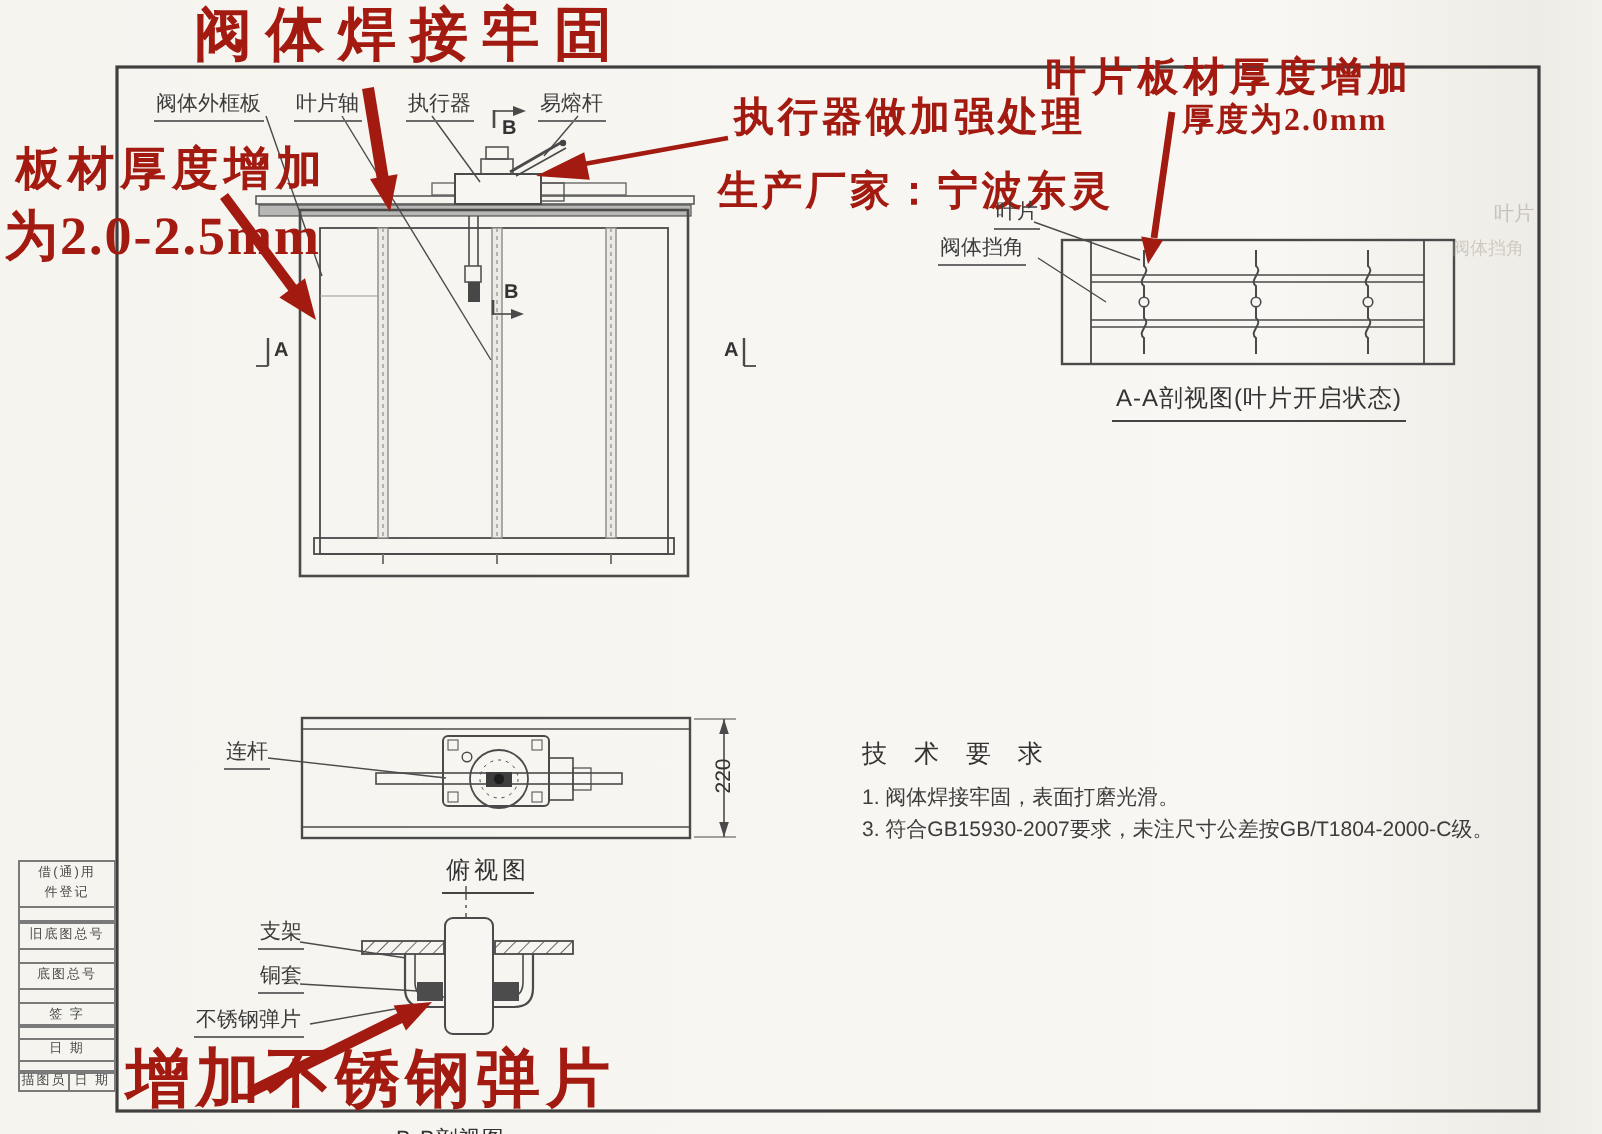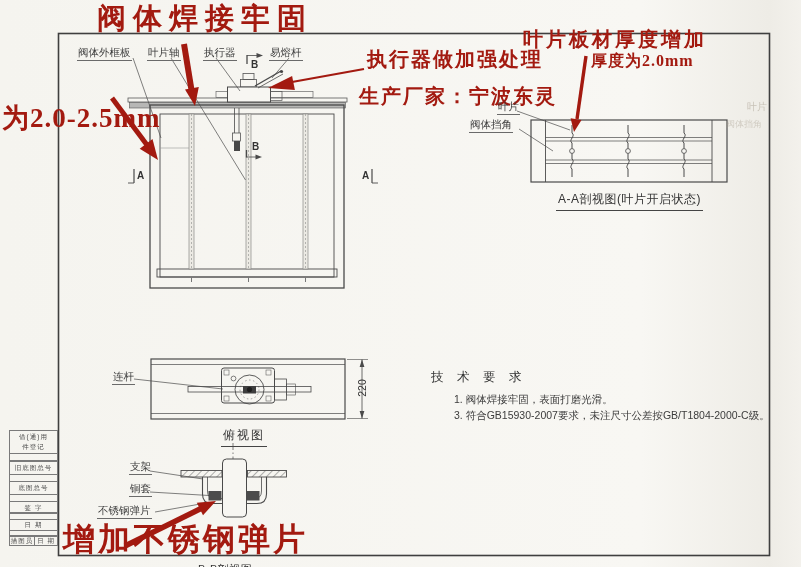--- a/index.html
+++ b/index.html
@@ -18,21 +18,21 @@
   .red{color:#a31a10;font-family:"Liberation Serif",serif;font-weight:600;white-space:nowrap;line-height:1.05;}
   .r-top{font-size:29px;letter-spacing:7px;}
   .r-left1{font-size:23px;letter-spacing:3px;}
   .r-left2{font-size:27px;letter-spacing:1px;}
   .r-act{font-size:20px;letter-spacing:2px;}
   .r-aa1{font-size:20px;letter-spacing:3px;}
   .r-aa2{font-size:16px;letter-spacing:1px;}
   .r-bot{font-size:32px;letter-spacing:3px;}
   
   .tech-title{font-size:12.5px;letter-spacing:5px;color:#333;margin-bottom:6px;}
-  .tech-item{font-size:10.5px;color:#3c3c3c;line-height:15.5px;white-space:nowrap;margin-left:23px;}
+  .tech-item{font-size:10.5px;color:#3c3c3c;line-height:15.5px;white-space:nowrap;}
   
   .dim{font-size:10.5px;color:#333;transform:rotate(-90deg);}
   
   .tb{position:absolute;left:9px;top:431px;width:49px;}
   .tb-cell{box-sizing:border-box;border:.8px solid #7a7a7a;margin-top:-0.8px;width:100%;
     font-size:6.5px;color:#4a4a4a;text-align:center;display:flex;align-items:center;justify-content:center;
     white-space:pre-line;letter-spacing:1px;line-height:1.5;}
   .tb-row{display:flex;margin-top:-0.8px;}
   .ghost{color:#a89f90;white-space:nowrap;}
 </style>
@@ -171,20 +171,21 @@
       <line x1="364" y1="69" x2="292" y2="82" stroke-width="2.2"></line>
       <polygon points="268,88 292.1,76.1 294.9,89.9" stroke="none"></polygon>
       <line x1="586" y1="56" x2="577" y2="119" stroke-width="3.4"></line>
       <polygon points="574,132 570.6,118.3 581.5,120.1" stroke="none"></polygon>
       <line x1="125" y1="546" x2="202" y2="508" stroke-width="5.5"></line>
       <polygon points="216,501 203,515.3 196.8,502.7" stroke="none"></polygon>
     </g>
   </svg>
 
   <div class="abs red r-top" style="left:97px;top:3px;">阀体焊接牢固</div>
+  <div class="abs red r-left1" style="left:8px;top:73px;">板材厚度增加</div>
   <div class="abs red r-left2" style="left:2px;top:104px;">为2.0-2.5mm</div>
   <div class="abs red r-act" style="left:367px;top:49px;">执行器做加强处理</div>
   <div class="abs red r-act" style="left:359px;top:86px;">生产厂家：宁波东灵</div>
   <div class="abs red r-aa1" style="left:523px;top:29px;">叶片板材厚度增加</div>
   <div class="abs red r-aa2" style="left:591px;top:53px;">厚度为2.0mm</div>
   <div class="abs red r-bot" style="left:63px;top:523px;">增加不锈钢弹片</div>
 
   <div class="abs lbl" style="left:77px;top:47px;">阀体外框板</div>
   <div class="abs lbl" style="left:147px;top:47px;">叶片轴</div>
   <div class="abs lbl" style="left:203px;top:47px;">执行器</div>

